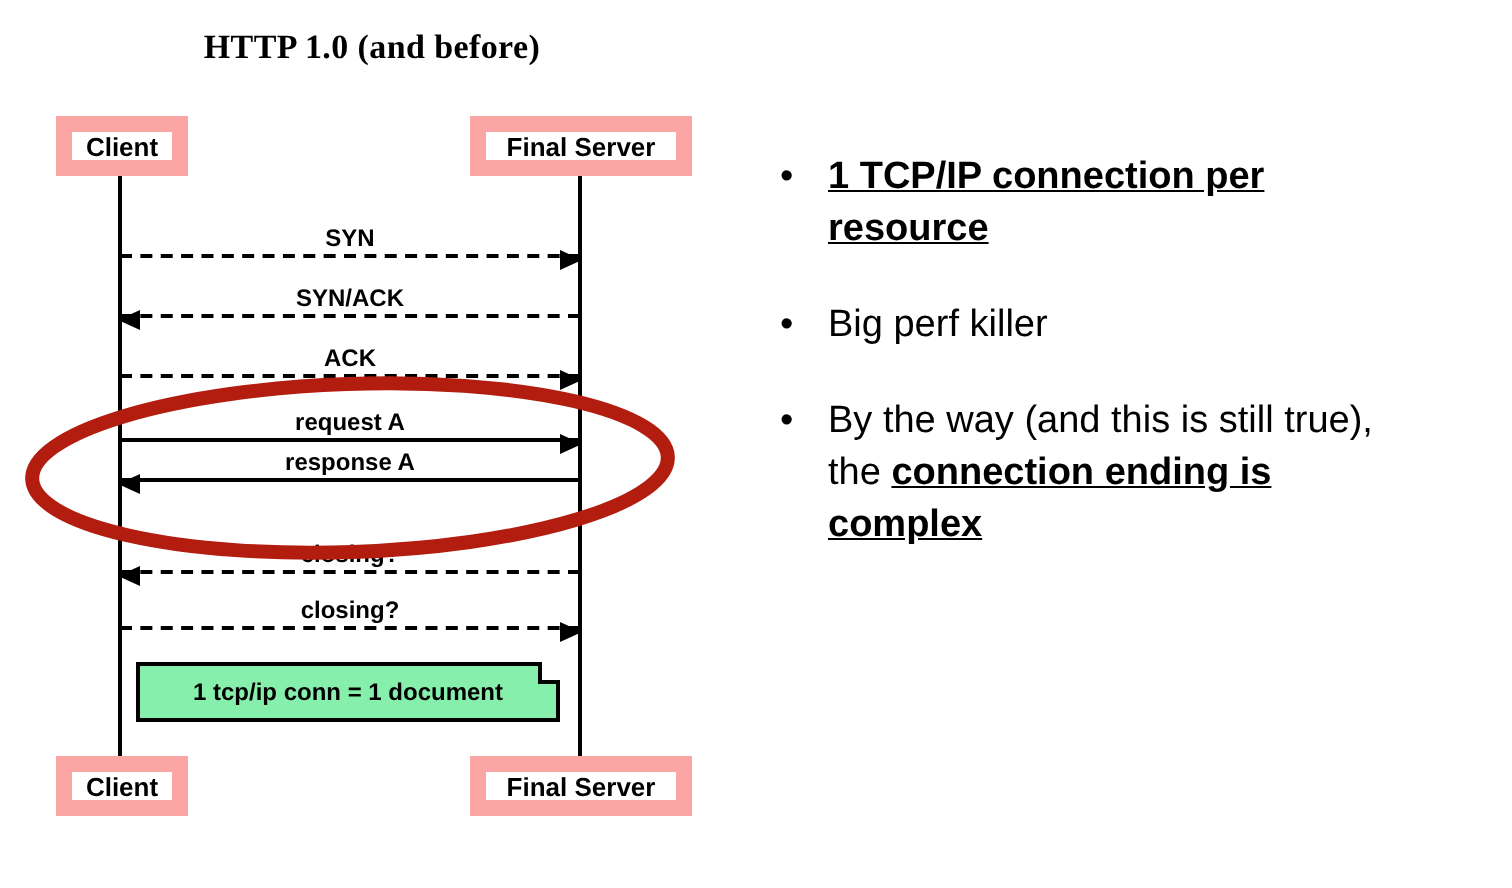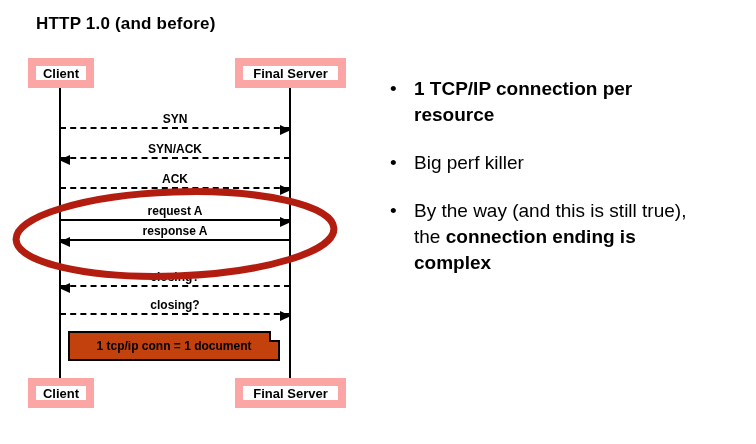--- a/index.html
+++ b/index.html
@@ -1,22 +1,22 @@
 <!DOCTYPE html>
 <html><head>
 <meta charset="utf-8">
 <style>
   * { margin:0; padding:0; box-sizing:border-box; }
   html,body { background:#ffffff; }
   body { font-family:"Liberation Sans", sans-serif; color:#000; }
 
   .slide { position:relative; width:756px; height:444px; background:#fff; overflow:hidden; }
 
-  .title { position:absolute; left:36px; top:14px; width:300px; 
-           font-size:17px; font-weight:bold; letter-spacing:0.2px; }
+  .title { position:absolute; left:36px; top:14px; width:300px; text-align:center;
+           font-size:17px; font-weight:bold; letter-spacing:0.2px;font-family:Liberation Serif, serif; }
 
   .actor { position:absolute; border:8px solid #fca5a5; background:#fff;
            display:flex; align-items:center; justify-content:center;
            font-size:13px; font-weight:bold; }
   .actor.client-top    { left:28px;  top:58px;  width:66px;  height:30px; }
   .actor.server-top    { left:235px; top:58px;  width:111px; height:30px; }
   .actor.client-bottom { left:28px;  top:378px; width:66px;  height:30px; }
   .actor.server-bottom { left:235px; top:378px; width:111px; height:30px; }
 
   .lifeline { position:absolute; top:88px; height:290px; width:0; border-left:2px solid #000; }
@@ -26,34 +26,34 @@
   .msg { position:absolute; left:60px; width:230px; }
   .msg-label { text-align:center; font-size:12px; line-height:14px; font-weight:bold; margin-bottom:1px; }
   .msg-line { position:relative; height:0; border-top:2px dashed #000; }
   .msg-line.solid { border-top-style:solid; }
   .arrow { position:absolute; top:-4px; width:0; height:0;
            border-top:5px solid transparent; border-bottom:5px solid transparent; }
   .arrow.right { right:-1px; border-left:11px solid #000; }
   .arrow.left  { left:-1px;  border-right:11px solid #000; }
 
   .note { position:absolute; left:68px; top:331px; width:212px; height:30px;
-          border:2px solid #000; background:#c2410c;
+          border:2px solid #000; background:#86efac;
           display:flex; align-items:center; justify-content:center;
           font-size:12px; font-weight:bold; }
   .note-fold { position:absolute; top:-2px; right:-2px; width:11px; height:11px;
                background:#fff; border-left:2px solid #000; border-bottom:2px solid #000; }
 
   .annotation { position:absolute; left:0; top:0; pointer-events:none; }
 
   .bullets { position:absolute; left:390px; top:76px; width:346px; }
   .bullet { display:flex; margin-top:22px; }
   .bullet:first-child { margin-top:0; }
   .bullet .marker { width:24px; font-size:19px; line-height:26px; flex:0 0 24px; }
   .bullet .btext  { width:302px; font-size:19px; line-height:26px; }
-  .bullet .btext b { font-weight:bold; }
+  .bullet .btext b { font-weight:bold;text-decoration:underline; }
 </style>
 </head>
 <body>
 
 <div class="slide">
 
   <div class="title">HTTP 1.0 (and before)</div>
 
   <div class="actor client-top">
     <span>Client</span>

